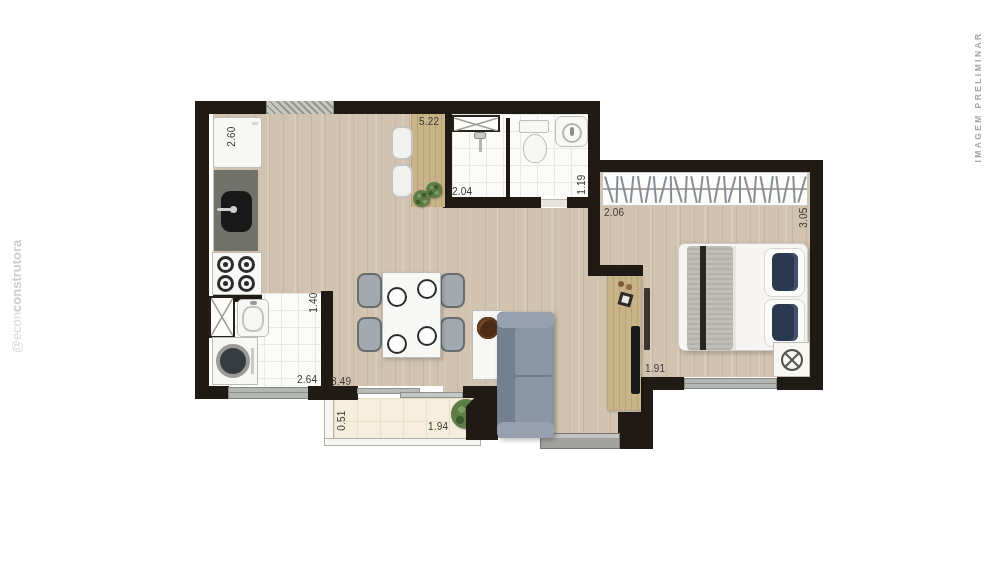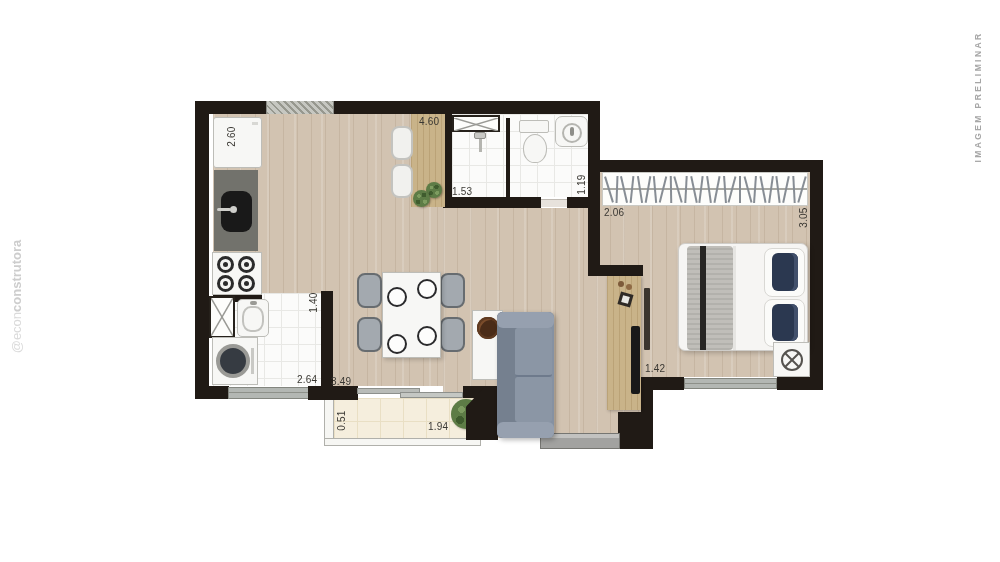--- a/index.html
+++ b/index.html
@@ -246,25 +246,25 @@
 
   <div class="whitebox" style="left:773px;top:342px;width:37px;height:35px;">
     <svg width="24" height="24" style="position:absolute;left:6px;top:5px;">
       <circle cx="12" cy="12" r="10" fill="none" stroke="#55534f" stroke-width="2"></circle>
       <line x1="5" y1="5" x2="19" y2="19" stroke="#55534f" stroke-width="2"></line>
       <line x1="19" y1="5" x2="5" y2="19" stroke="#55534f" stroke-width="2"></line>
     </svg>
   </div>
 
   <div class="label vlabel" style="left:218px;top:131px;width:26px;text-align:center;">2.60</div>
-  <div class="label" style="left:419px;top:116px;">4.60</div>
-  <div class="label" style="left:452px;top:186px;">1.53</div>
+  <div class="label" style="left:419px;top:116px;">5.22</div>
+  <div class="label" style="left:452px;top:186px;">2.04</div>
   <div class="label vlabel" style="left:568px;top:179px;width:26px;text-align:center;">1.19</div>
   <div class="label" style="left:604px;top:207px;">2.06</div>
   <div class="label vlabel" style="left:790px;top:212px;width:26px;text-align:center;">3.05</div>
   <div class="label vlabel" style="left:300px;top:297px;width:26px;text-align:center;">1.40</div>
   <div class="label" style="left:297px;top:374px;">2.64</div>
   <div class="label" style="left:331px;top:376px;">3.49</div>
   <div class="label vlabel" style="left:328px;top:415px;width:26px;text-align:center;">0.51</div>
   <div class="label" style="left:428px;top:421px;">1.94</div>
-  <div class="label" style="left:645px;top:363px;">1.42</div>
+  <div class="label" style="left:645px;top:363px;">1.91</div>
 
 </div>
 
 </body></html>

